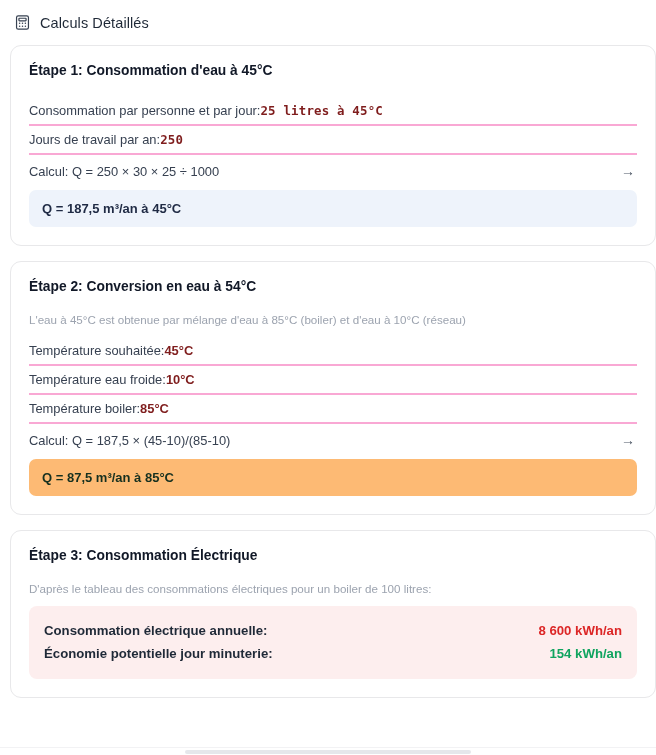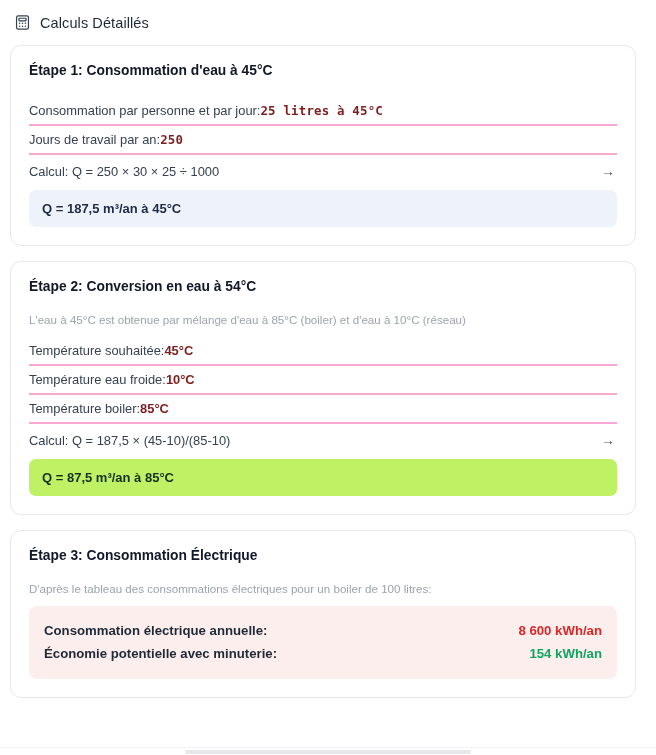--- a/index.html
+++ b/index.html
@@ -9,21 +9,21 @@
     background: #ffffff;
     font-family: "Liberation Sans", sans-serif;
     color: #1f2937;
   }
   body {
     width: 656px;
     min-height: 755px;
     position: relative;
   }
   .page {
-    padding: 10px 20px 0 10px;
+    padding: 10px 0 0 10px;
   }
 
   
   .header {
     display: flex;
     align-items: center;
     gap: 9px;
     padding: 4px 4px 14px 4px;
   }
   .header-icon {
@@ -90,21 +90,21 @@
     padding-right: 2px;
   }
 
   .result {
     border-radius: 7px;
     padding: 11px 13px;
     font-size: 13px;
     font-weight: bold;
   }
   .result.blue { background: #eef3fb; color: #1f2a44; }
-  .result.green { background: #bef264; color: #16301f; }
+  .result.green { background: #fdba74; color: #16301f; }
 
   
   .highlight {
     background: #fdeeee;
     border-radius: 8px;
     padding: 13px 15px 14px 15px;
     text-align: center;
   }
   .highlight .hrow {
     display: flex;
@@ -207,21 +207,21 @@
   <div class="card">
     <div class="card-title">Étape 3: Consommation Électrique</div>
     <div class="note">D'après le tableau des consommations électriques pour un boiler de 100 litres:</div>
 
     <div class="highlight">
       <div class="hrow">
         <span class="hlabel">Consommation électrique annuelle:</span>
         <span class="hvalue red">8 600 kWh/an</span>
       </div>
       <div class="hrow">
-        <span class="hlabel">Économie potentielle avec minuterie:</span>
+        <span class="hlabel">Économie potentielle jour minuterie:</span>
         <span class="hvalue green">154 kWh/an</span>
       </div>
     </div>
   </div>
 
 </div>
 
 <div class="bottom-bar">
   <div class="thumb"></div>
 </div>

